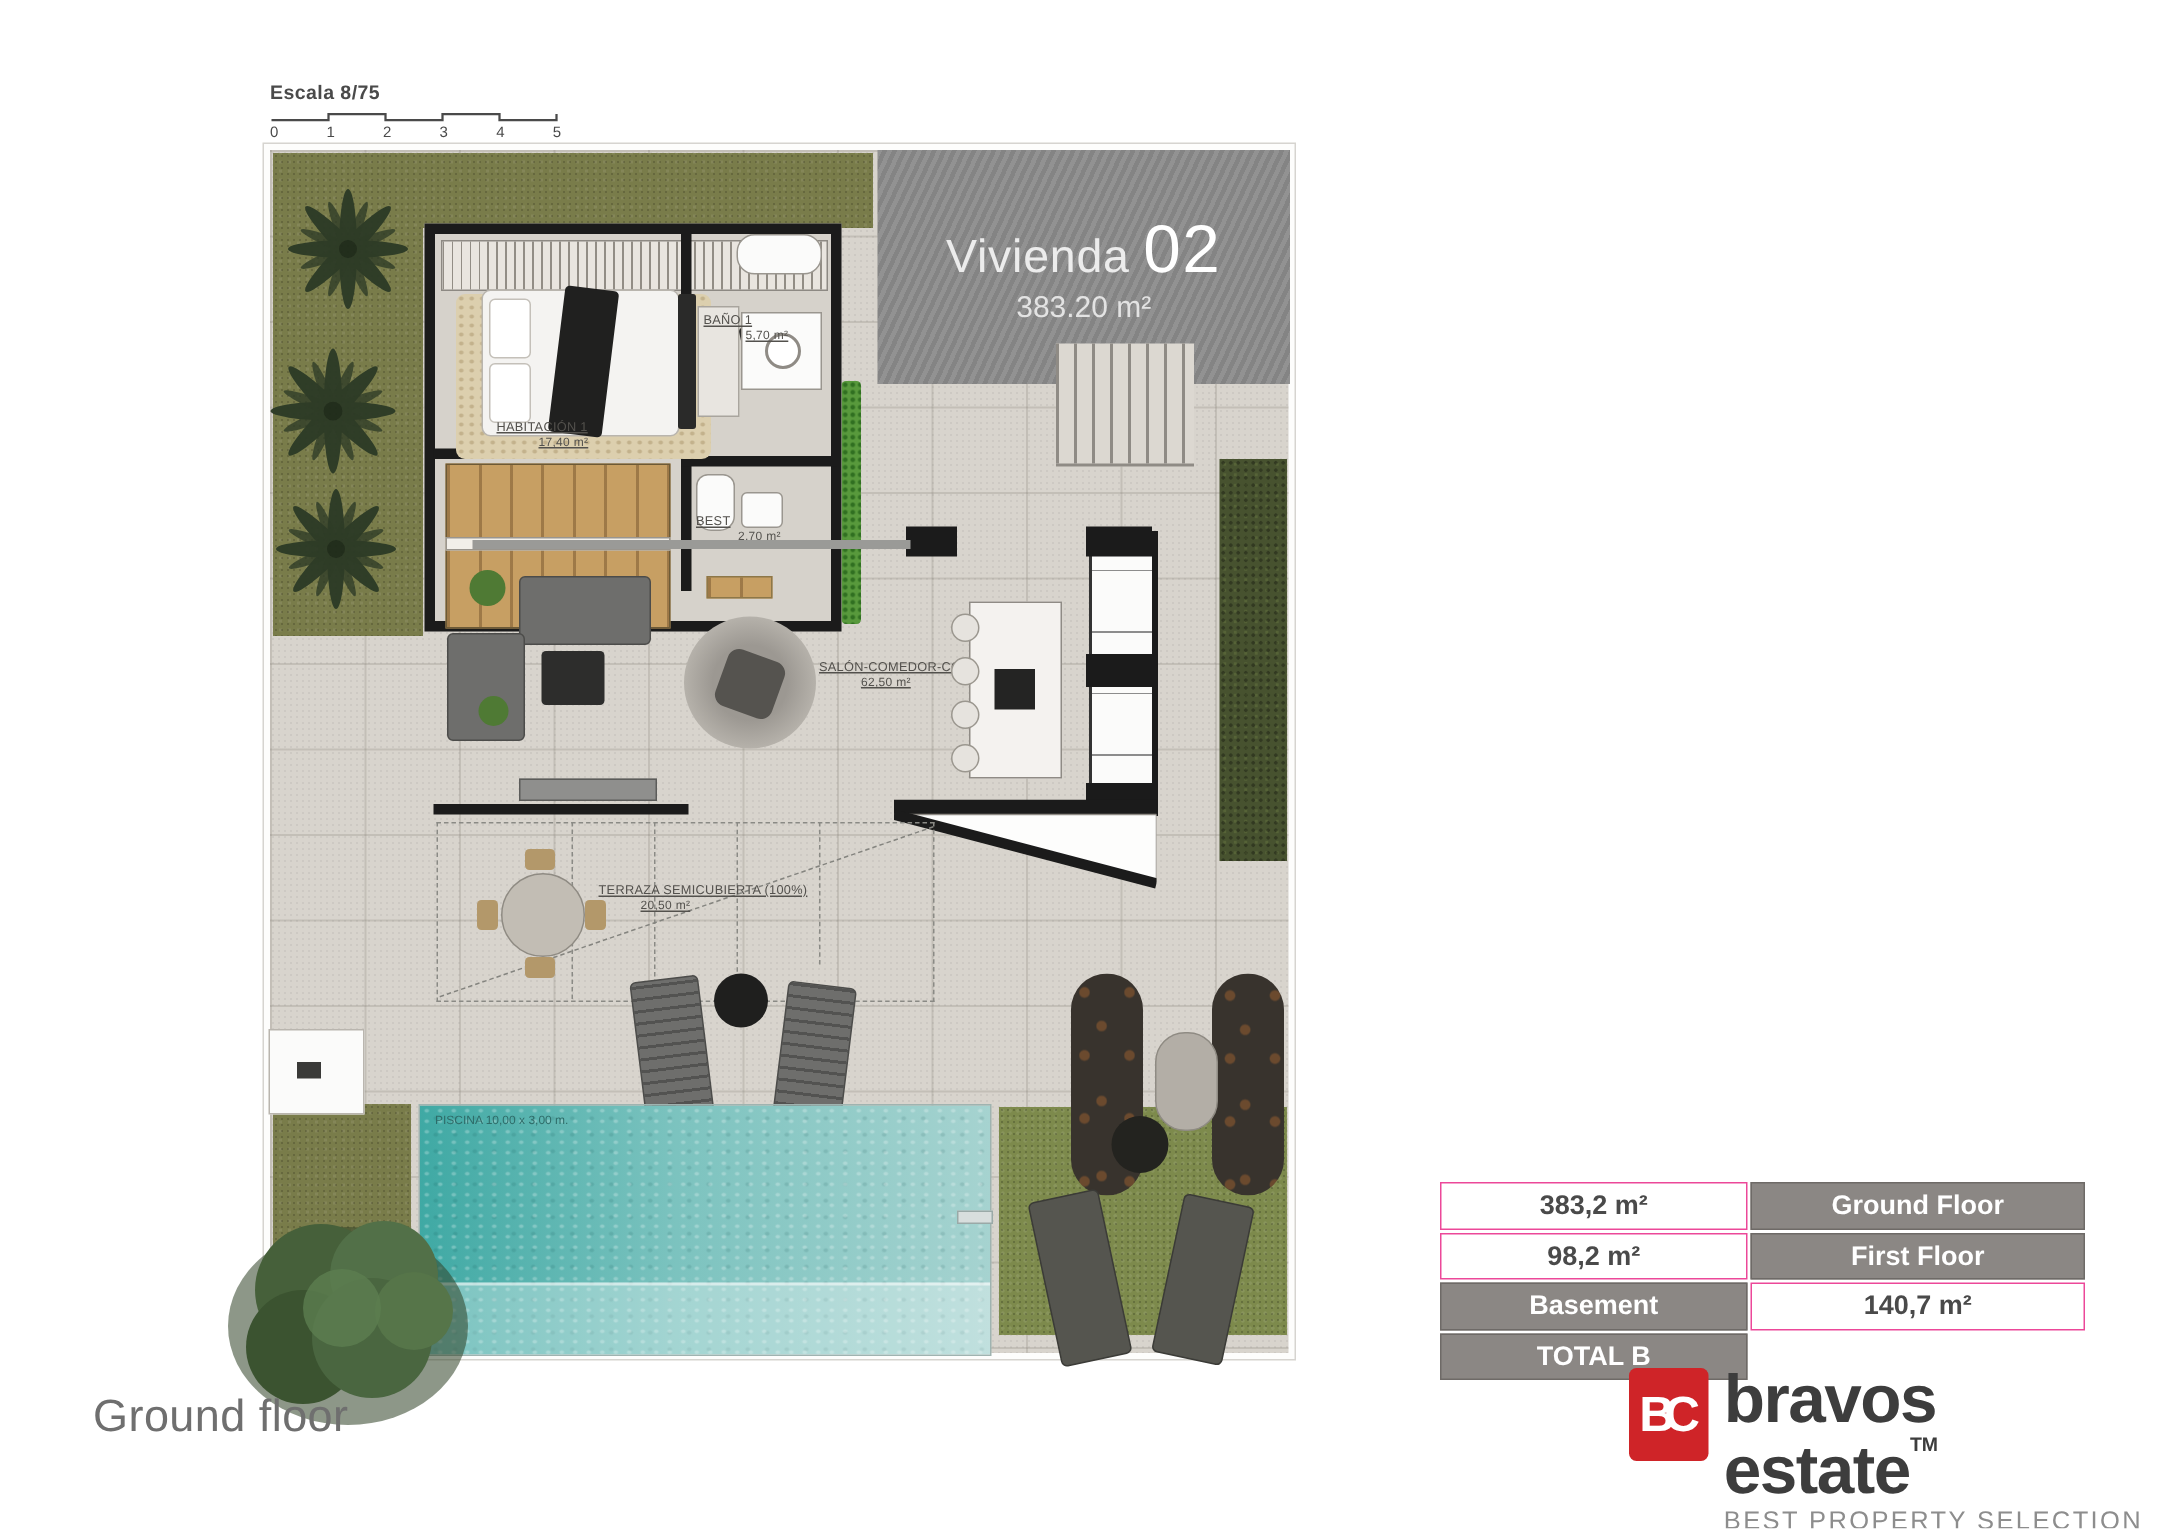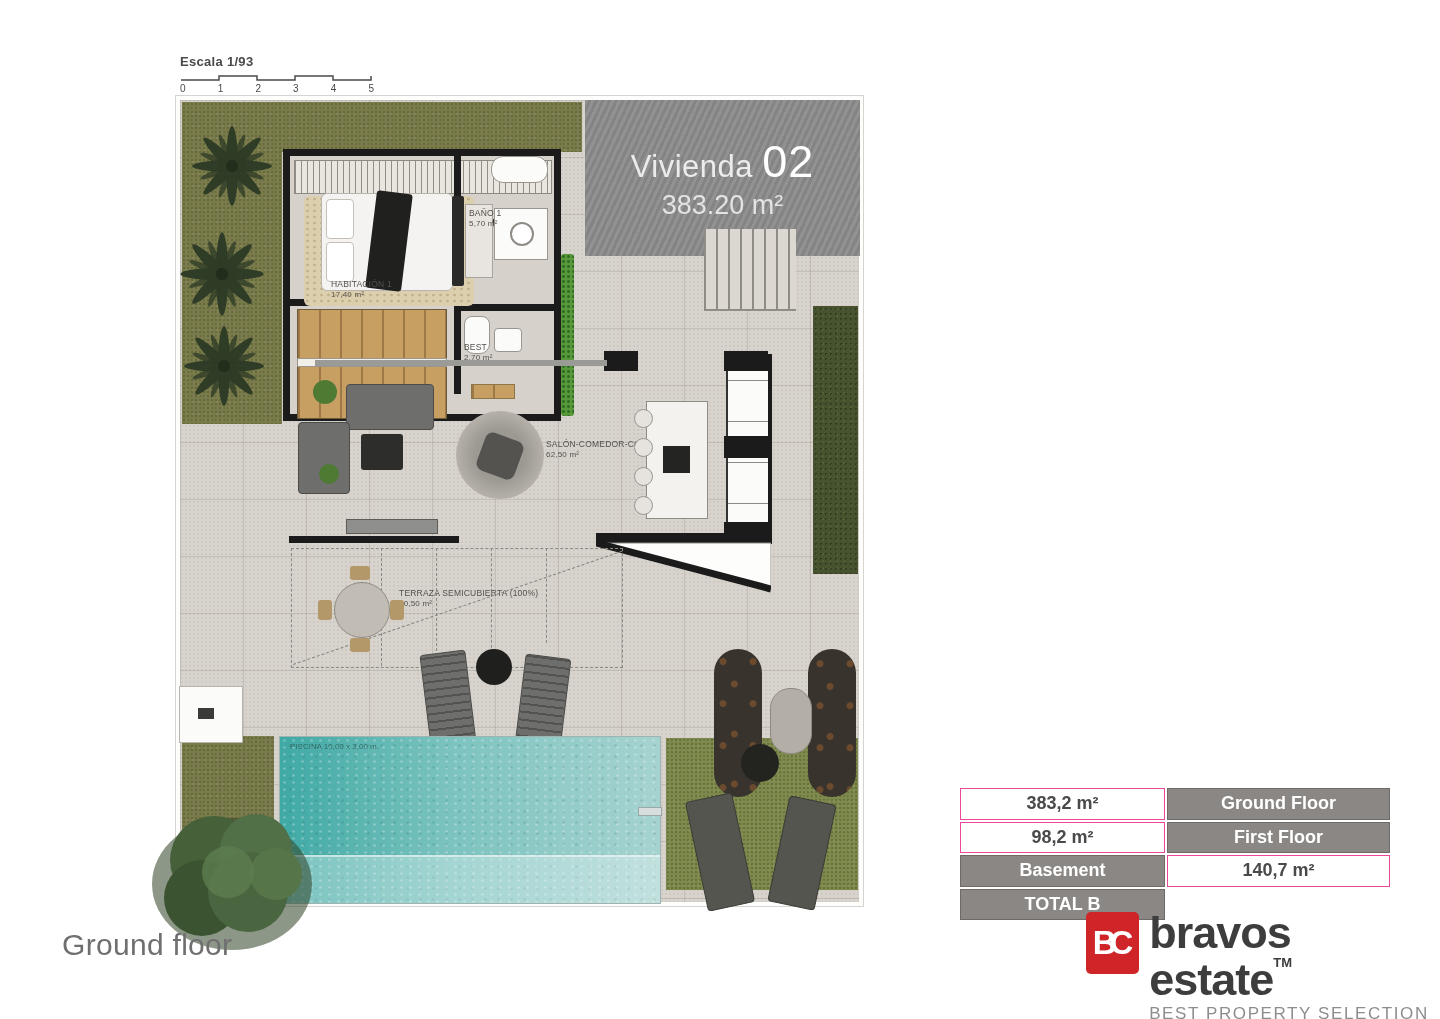--- a/index.html
+++ b/index.html
@@ -36,25 +36,25 @@
   .wood{background-color:#c79f63;
     background-image:repeating-linear-gradient(90deg,rgba(80,50,20,.35) 0 2px,transparent 2px 21px);}
   .whitebox{background:#fbfbfa;border:1px solid #9a968f;}
 
   
   #banner{position:absolute;left:409px;top:4px;width:275px;height:156px;background:#8c8c8c;
     background-image:repeating-linear-gradient(115deg,rgba(255,255,255,.05) 0 3px,rgba(0,0,0,.06) 3px 6px);
     color:#fff;text-align:center;display:flex;flex-direction:column;justify-content:center;}
   #banner .l1{font-size:31px;font-weight:300;color:#ececec;letter-spacing:.5px;}
   #banner .l1 b{font-size:45px;font-weight:400;color:#fff;letter-spacing:1px;}
-  #banner .l2{font-size:27px;font-weight:300;color:#e3e3e3;margin-top:2px;}
-
-  .room-label{position:absolute;color:#53514d;line-height:1.3;letter-spacing:.2px;}
+  #banner .l2{font-size:20px;font-weight:300;color:#e3e3e3;margin-top:2px;}
+
+  .room-label{position:absolute;color:#53514d;line-height:1.3;letter-spacing:.2px;text-decoration:underline;}
   .room-label .nm{font-size:8.5px;display:block;}
-  .room-label .ar{font-size:8px;display:block;}
+  .room-label .ar{font-size:8px;display:block;margin-left:28px;}
 
   
   .gray-f{background:#6e6e6c;border:1px solid #4c4c4a;border-radius:4px;}
   .slats{background-image:repeating-linear-gradient(0deg,rgba(0,0,0,.25) 0 2px,transparent 2px 8px);}
 
   
   .dash-v{position:absolute;border-left:1px dashed #8a8a85;}
   .dash-line{position:absolute;border-top:1px dashed #84847f;}
 
   
@@ -85,21 +85,21 @@
   #logo .name{font-size:45px;font-weight:bold;color:#3d3d3d;letter-spacing:-1px;line-height:.95;}
   #logo .tm{font-size:13px;font-weight:bold;color:#3d3d3d;vertical-align:28px;letter-spacing:0;}
   #logo .tag{font-size:17px;color:#8d8d8d;letter-spacing:1.6px;margin-top:2px;}
 </style>
 </head>
 <body>
 
 <div id="page">
 
   <div id="scalebar">
-    <div class="lbl">Escala 1/93</div>
+    <div class="lbl">Escala 8/75</div>
     <svg width="196" height="10">
       <polyline points="1,8 39,8 39,4 77,4 77,8 115,8 115,4 153,4 153,8 191,8 191,4" fill="none" stroke="#4a4a4a" stroke-width="1.5"></polyline>
     </svg>
     <div class="ticks">
       <span>0</span>
       <span>1</span>
       <span>2</span>
       <span>3</span>
       <span>4</span>
       <span>5</span>

